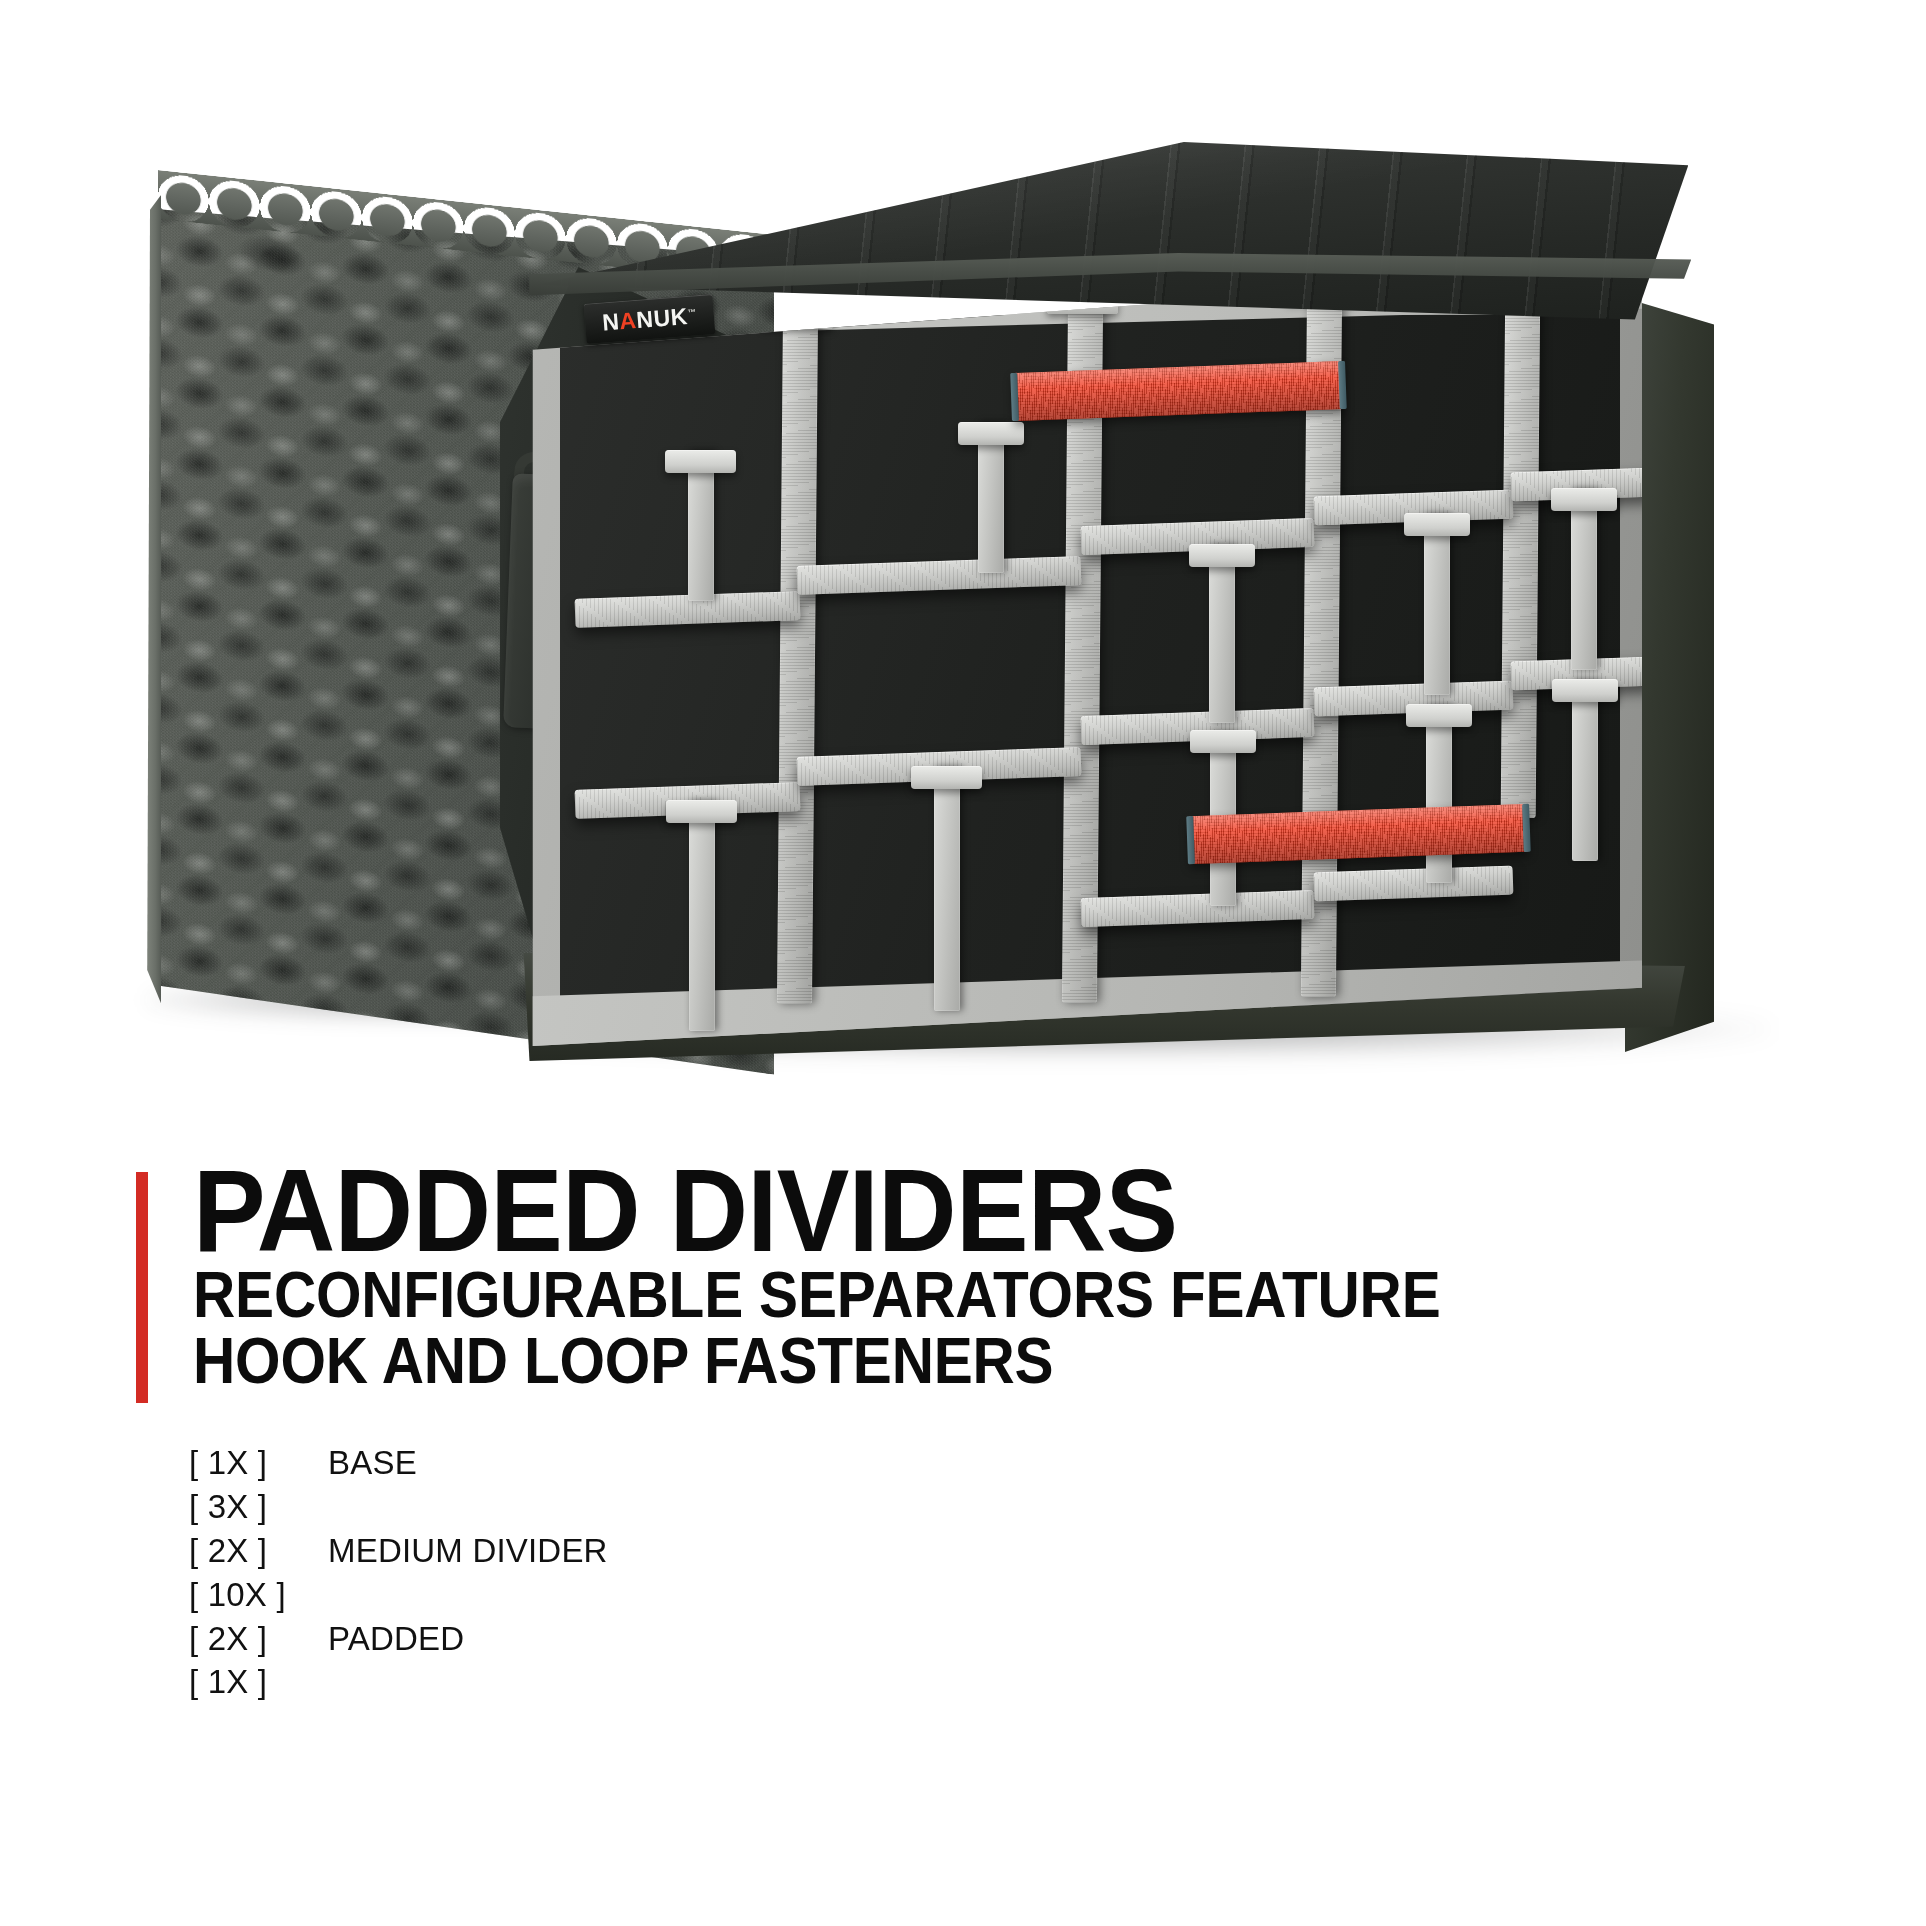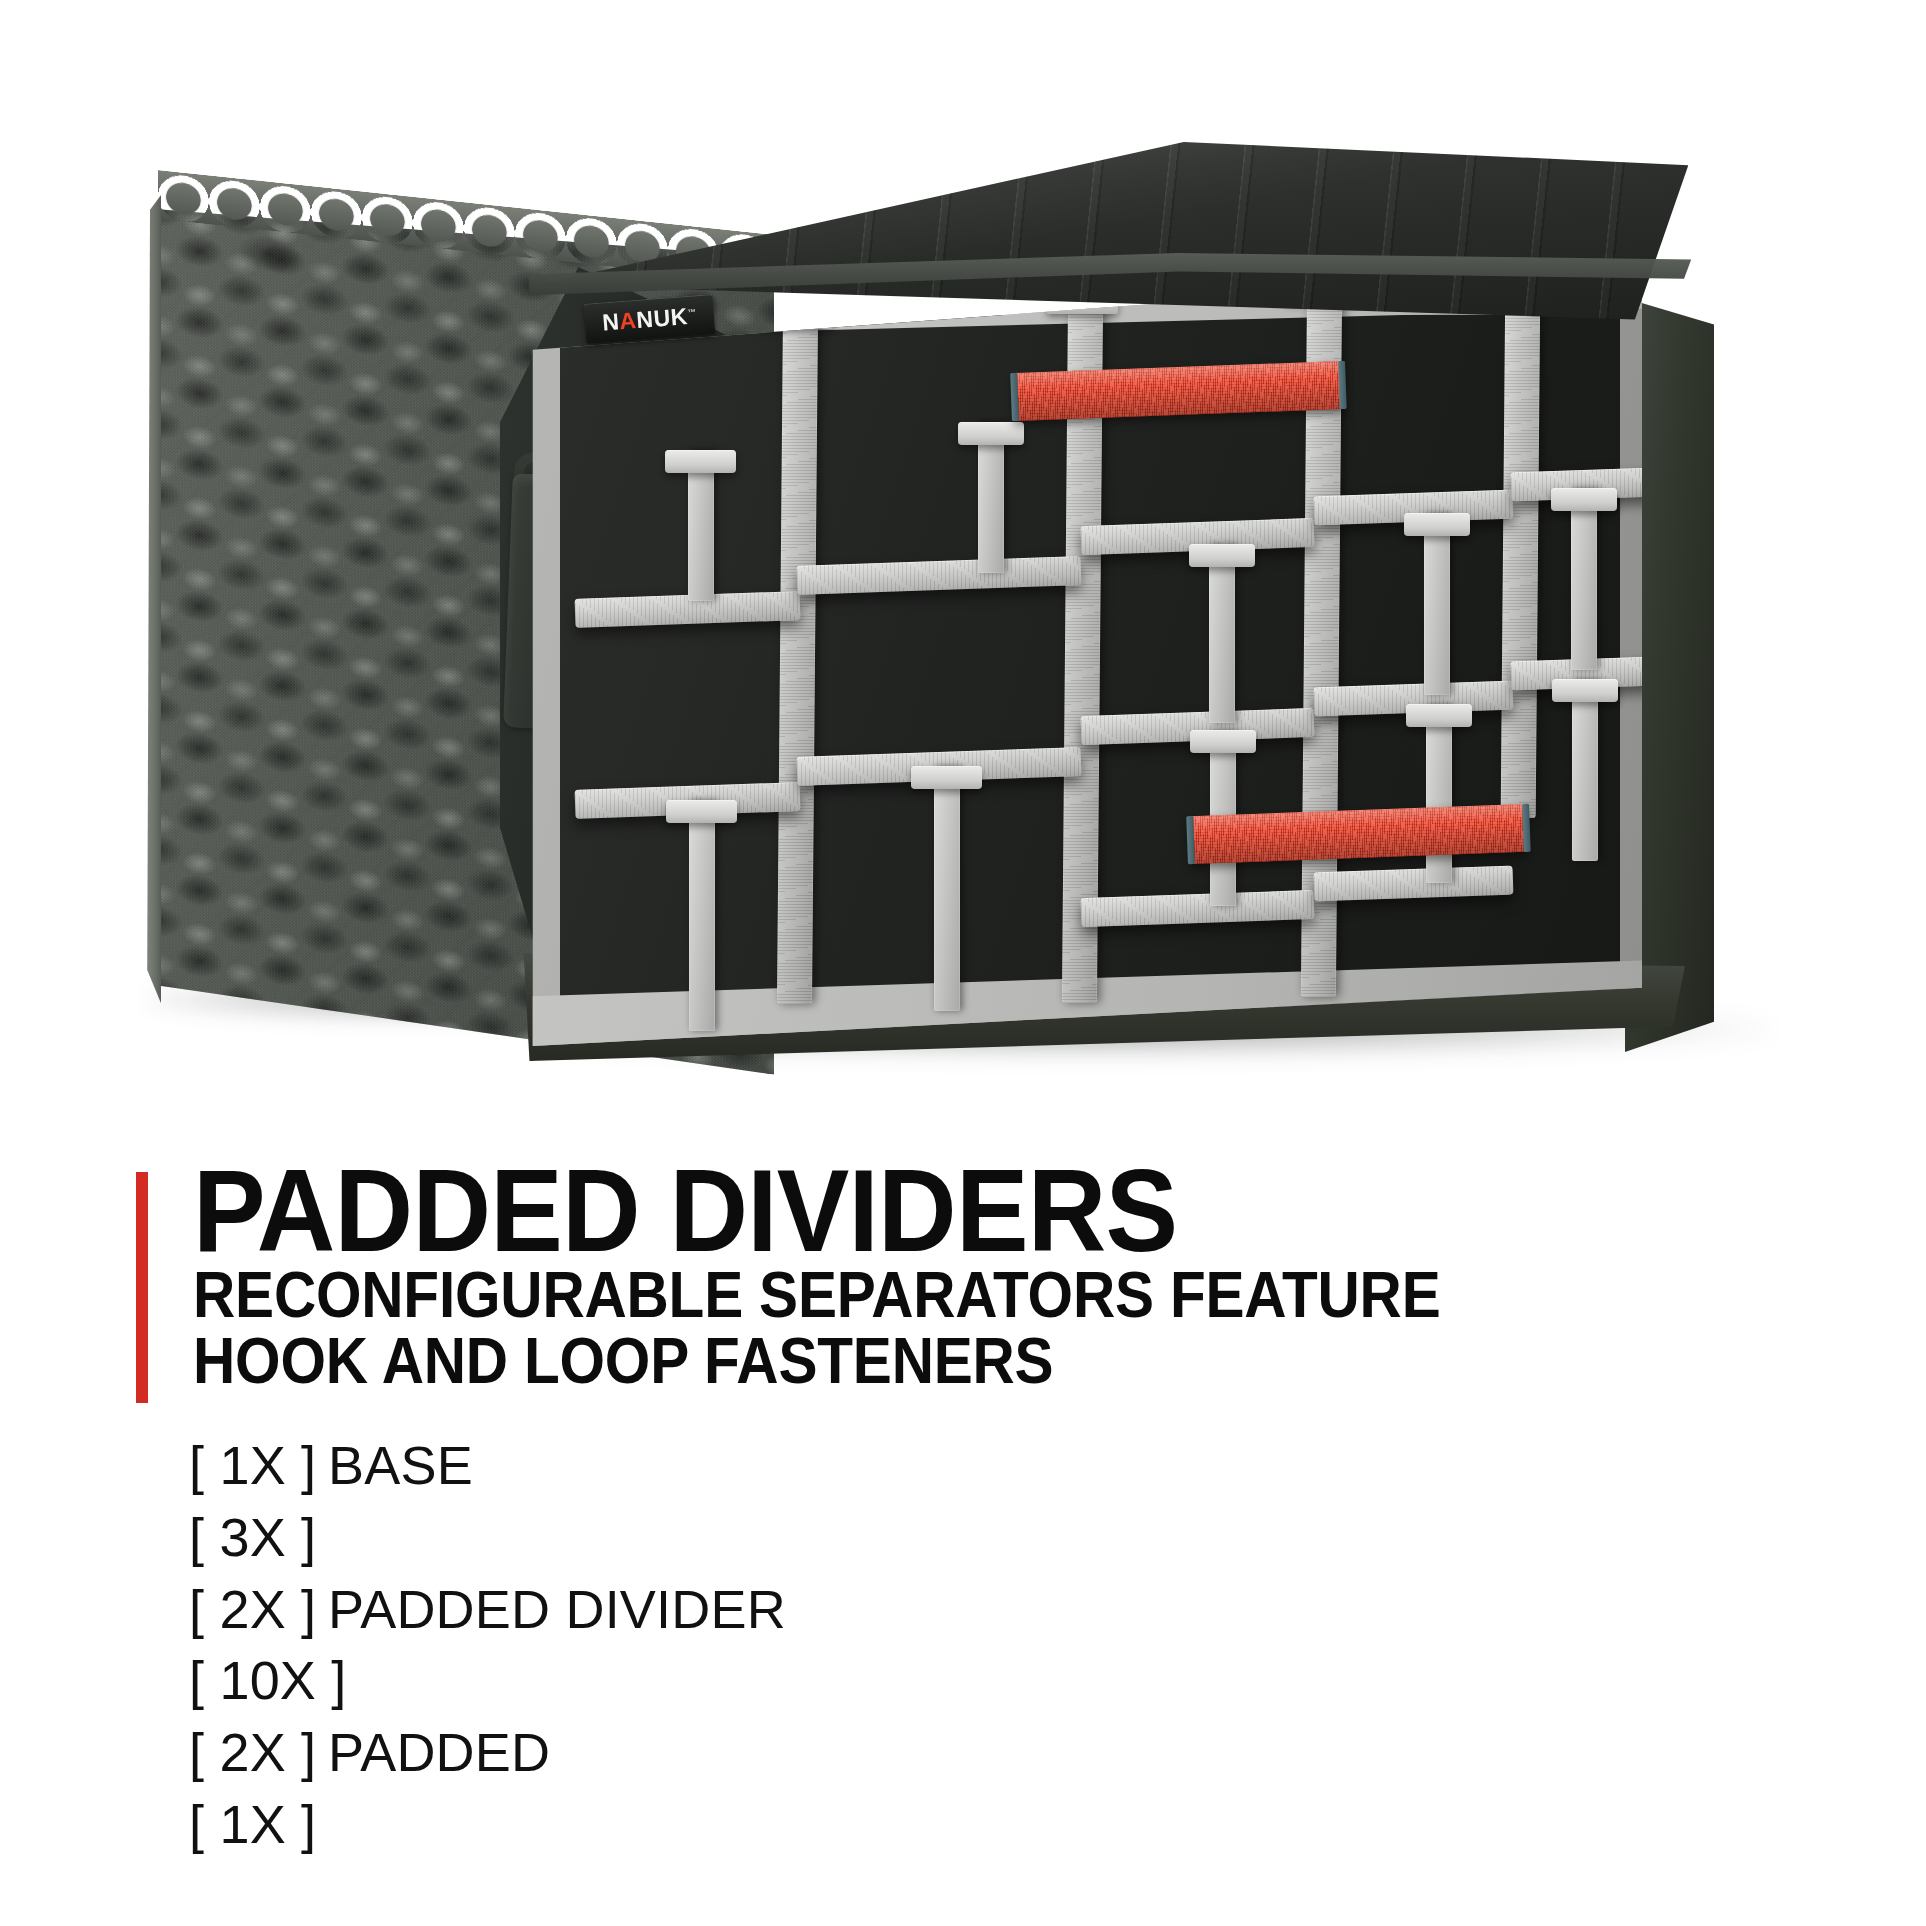--- a/index.html
+++ b/index.html
@@ -264,23 +264,23 @@
   .subline{
     position:absolute; left:193px; top:122px;
     font-family:"Liberation Sans Narrow","Liberation Sans", sans-serif;
     font-weight:700; font-size:65px; line-height:1.02;
     letter-spacing:-0.2px; color:#0c0c0c;
     transform:scaleX(.90); transform-origin:left center;
   }
   .subline div{ white-space:nowrap; }
 
   .speclist{
-    position:absolute; left:189px; top:290px;
+    position:absolute; left:189px; top:301px;
     font-family:"Liberation Sans Narrow","Liberation Sans", sans-serif;
-    font-weight:400; font-size:54px; line-height:1.33;
+    font-weight:400; font-size:33px; line-height:1.33;
     color:#111111; letter-spacing:0.2px;
   }
   .specrow{ display:flex; align-items:baseline; white-space:nowrap; }
   .qty{ display:inline-block; width:139px; flex:0 0 139px; }
   .lbl{ display:inline-block;text-align:center; }
 </style>
 </head>
 <body>
 
 <div id="page">
@@ -420,21 +420,21 @@
     <div class="speclist">
       <div class="specrow">
         <span class="qty">[ 1X ]</span>
         <span class="lbl">BASE</span>
       </div>
       <div class="specrow">
         <span class="qty">[ 3X ]</span>
       </div>
       <div class="specrow">
         <span class="qty">[ 2X ]</span>
-        <span class="lbl">PADDED DIVIDER</span>
+        <span class="lbl">MEDIUM DIVIDER</span>
       </div>
       <div class="specrow">
         <span class="qty">[ 10X ]</span>
       </div>
       <div class="specrow">
         <span class="qty">[ 2X ]</span>
         <span class="lbl">PADDED</span>
       </div>
       <div class="specrow">
         <span class="qty">[ 1X ]</span>

